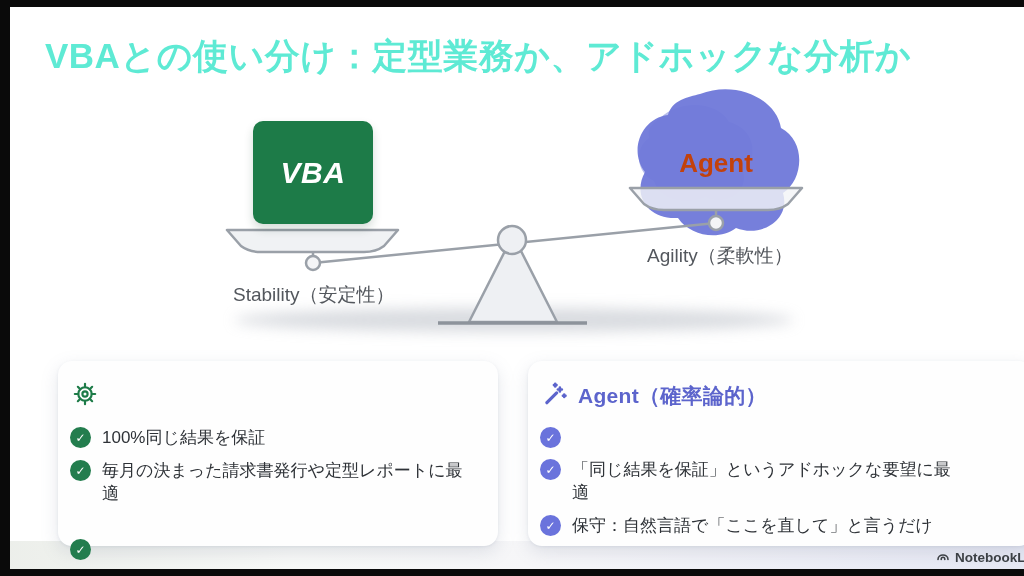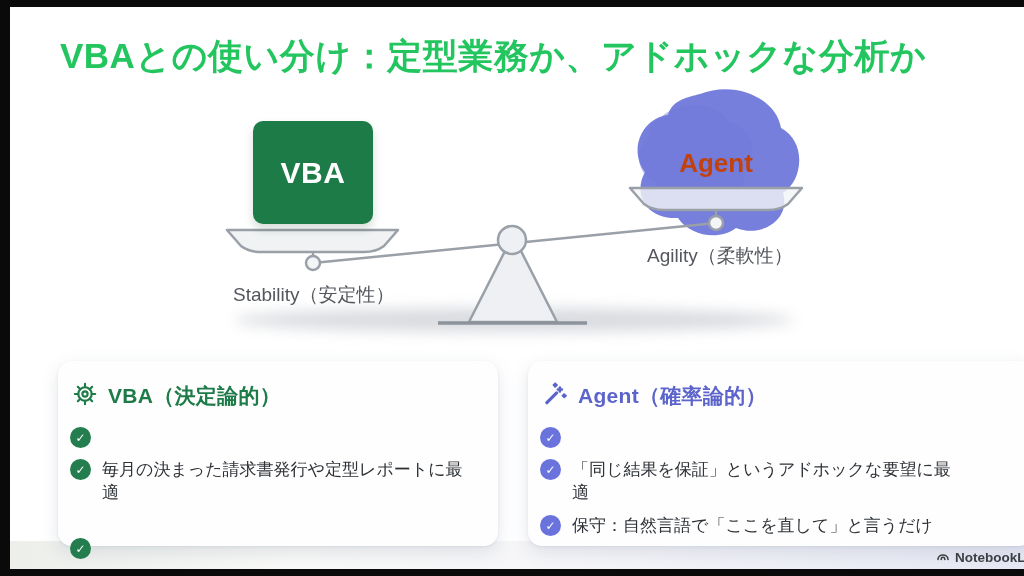--- a/index.html
+++ b/index.html
@@ -2,26 +2,26 @@
 <html><head>
 <meta charset="utf-8">
 <style>
   html,body{margin:0;padding:0;background:#000;}
   *{box-sizing:border-box;}
   .frame{position:relative;width:1024px;height:576px;background:#0a0a0a;overflow:hidden;
          font-family:"Liberation Sans","DejaVu Sans",sans-serif;}
   .slide{position:absolute;left:10px;top:7px;width:1014px;height:562px;background:#ffffff;}
   .bottom-tint{position:absolute;left:10px;top:541px;width:1014px;height:28px;z-index:1;
     background:linear-gradient(90deg,#e9ece7 0%,#f7f8f6 28%,#f4f4f7 55%,#e2e4f2 100%);opacity:.85;}
-  .title{position:absolute;left:60px;top:33px;z-index:3;font-size:35px;font-weight:bold;
-         color:#22c55e;letter-spacing:.5px;white-space:nowrap;}
+  .title{position:absolute;left:45px;top:33px;z-index:3;font-size:35px;font-weight:bold;
+         color:#5eead4;letter-spacing:.5px;white-space:nowrap;}
   .scale-svg{position:absolute;left:0;top:0;width:1024px;height:576px;z-index:2;}
   .vba-box{position:absolute;left:253px;top:121px;width:120px;height:103px;z-index:3;
     background:#1d7b48;border-radius:10px;display:flex;align-items:center;justify-content:center;
-    box-shadow:0 5px 10px rgba(20,60,40,.18);}
+    box-shadow:0 5px 10px rgba(20,60,40,.18);font-style:italic;}
   .vba-box span{color:#fff;font-size:30px;font-weight:bold;letter-spacing:.5px;}
   .agent-label{position:absolute;left:648px;top:148px;width:136px;z-index:3;text-align:center;
     color:#c2410c;font-size:26px;font-weight:bold;}
   .caption{position:absolute;z-index:3;font-size:19px;color:#53575d;white-space:nowrap;}
   .caption-stability{left:233px;top:282px;}
   .caption-agility{left:647px;top:243px;}
   .card{position:absolute;top:361px;height:185px;z-index:3;background:#fefefe;border-radius:14px;
     padding:20px 22px 0 12px;box-shadow:0 6px 18px rgba(110,120,150,.18),0 1px 3px rgba(110,120,150,.12);}
   .card-vba{left:58px;width:440px;}
   .card-agent{left:528px;width:505px;}
@@ -92,24 +92,24 @@
           <line x1="12" y1="5.8" x2="12" y2="2.6"></line>
             <line x1="12" y1="18.2" x2="12" y2="21.4"></line>
           <line x1="5.8" y1="12" x2="2.6" y2="12"></line>
             <line x1="18.2" y1="12" x2="21.4" y2="12"></line>
           <line x1="7.6" y1="7.6" x2="5.4" y2="5.4"></line>
             <line x1="16.4" y1="16.4" x2="18.6" y2="18.6"></line>
           <line x1="7.6" y1="16.4" x2="5.4" y2="18.6"></line>
             <line x1="16.4" y1="7.6" x2="18.6" y2="5.4"></line>
         </svg>
       </span>
-      <span class="hdr-title">VBA（決定論的）</span>
     </div>
     <div class="bullet">
       <span class="check">✓</span>
+      <span class="bullet-text">100%同じ結果を保証</span>
     </div>
     <div class="bullet">
       <span class="check">✓</span>
       <span class="bullet-text">毎月の決まった請求書発行や定型レポートに最適</span>
     </div>
     <div class="bullet gap-before">
       <span class="check">✓</span>
     </div>
   </div>
 

